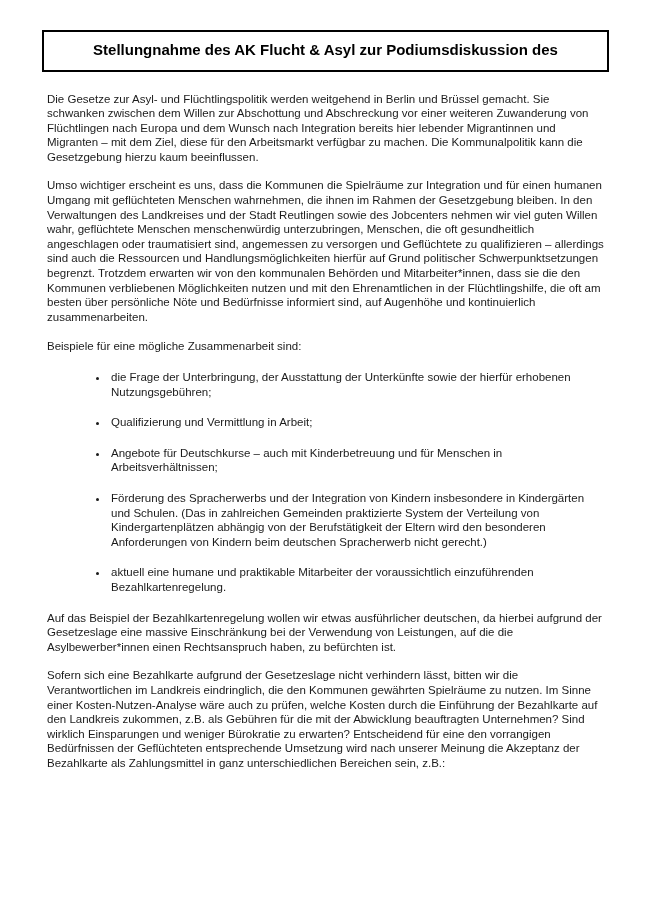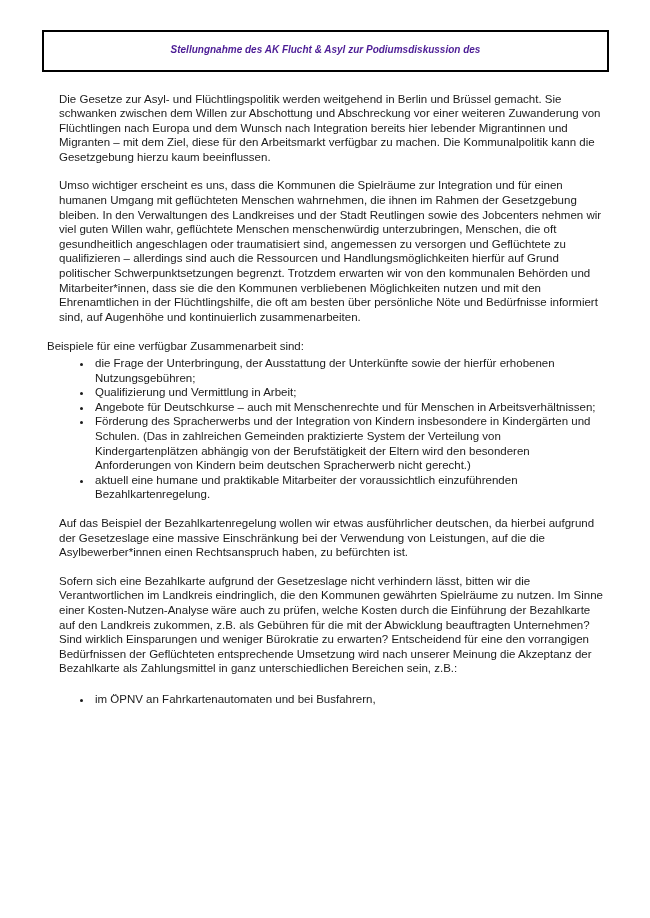--- a/index.html
+++ b/index.html
@@ -18,63 +18,59 @@
     }
     .title-box {
       border: 2px solid #000000;
       margin: 0 -5px 20px -5px;
       padding: 8px 12px 9px 12px;
       text-align: center;
     }
     .title-line {
       display: block;
       font-weight: bold;
-      font-size: 10px;
+      font-size: 15px;
       line-height: 20.5px;
-      color: #4c1d95;
-      font-style: italic;
+      color: #000000;
     }
-    .para { margin: 0 0 14px 12px; }
+    .para { margin: 0 0 14px 0; }
     .para.gap-top { margin-top: 15px; }
     .list-intro { margin: 0 0 2px 0; }
     ul.bullets {
       margin: 0 0 14px 0;
       padding: 0 0 0 46px;
       list-style-type: disc;
     }
     ul.bullets li {
-      margin: 0;
+      margin: 16px;
       padding-left: 2px;
     }
     ul.bullets.final { margin-top: 16px; }
   </style>
 </head>
 <body>
 
 <div class="page">
 
   <div class="title-box">
     <span class="title-line">Stellungnahme des AK Flucht &amp; Asyl zur Podiumsdiskussion des</span>
   </div>
 
   <p class="para">Die Gesetze zur Asyl- und Flüchtlingspolitik werden weitgehend in Berlin und Brüssel gemacht. Sie schwanken zwischen dem Willen zur Abschottung und Abschreckung vor einer weiteren Zuwanderung von Flüchtlingen nach Europa und dem Wunsch nach Integration bereits hier lebender Migrantinnen und Migranten – mit dem Ziel, diese für den Arbeitsmarkt verfügbar zu machen. Die Kommunalpolitik kann die Gesetzgebung hierzu kaum beeinflussen.</p>
 
   <p class="para">Umso wichtiger erscheint es uns, dass die Kommunen die Spielräume zur Integration und für einen humanen Umgang mit geflüchteten Menschen wahrnehmen, die ihnen im Rahmen der Gesetzgebung bleiben. In den Verwaltungen des Landkreises und der Stadt Reutlingen sowie des Jobcenters nehmen wir viel guten Willen wahr, geflüchtete Menschen menschenwürdig unterzubringen, Menschen, die oft gesundheitlich angeschlagen oder traumatisiert sind, angemessen zu versorgen und Geflüchtete zu qualifizieren – allerdings sind auch die Ressourcen und Handlungsmöglichkeiten hierfür auf Grund politischer Schwerpunktsetzungen begrenzt. Trotzdem erwarten wir von den kommunalen Behörden und Mitarbeiter*innen, dass sie die den Kommunen verbliebenen Möglichkeiten nutzen und mit den Ehrenamtlichen in der Flüchtlingshilfe, die oft am besten über persönliche Nöte und Bedürfnisse informiert sind, auf Augenhöhe und kontinuierlich zusammenarbeiten.</p>
 
-  <p class="para list-intro gap-top">Beispiele für eine verfügbar Zusammenarbeit sind:</p>
+  <p class="para list-intro gap-top">Beispiele für eine mögliche Zusammenarbeit sind:</p>
 
   <ul class="bullets">
     <li>die Frage der Unterbringung, der Ausstattung der Unterkünfte sowie der hierfür erhobenen Nutzungsgebühren;</li>
     <li>Qualifizierung und Vermittlung in Arbeit;</li>
-    <li>Angebote für Deutschkurse – auch mit Menschenrechte und für Menschen in Arbeitsverhältnissen;</li>
+    <li>Angebote für Deutschkurse – auch mit Kinderbetreuung und für Menschen in Arbeitsverhältnissen;</li>
     <li>Förderung des Spracherwerbs und der Integration von Kindern insbesondere in Kindergärten und Schulen. (Das in zahlreichen Gemeinden praktizierte System der Verteilung von Kindergartenplätzen abhängig von der Berufstätigkeit der Eltern wird den besonderen Anforderungen von Kindern beim deutschen Spracherwerb nicht gerecht.)</li>
     <li>aktuell eine humane und praktikable Mitarbeiter der voraussichtlich einzuführenden Bezahlkartenregelung.</li>
   </ul>
 
   <p class="para">Auf das Beispiel der Bezahlkartenregelung wollen wir etwas ausführlicher deutschen, da hierbei aufgrund der Gesetzeslage eine massive Einschränkung bei der Verwendung von Leistungen, auf die die Asylbewerber*innen einen Rechtsanspruch haben, zu befürchten ist.</p>
 
   <p class="para">Sofern sich eine Bezahlkarte aufgrund der Gesetzeslage nicht verhindern lässt, bitten wir die Verantwortlichen im Landkreis eindringlich, die den Kommunen gewährten Spielräume zu nutzen. Im Sinne einer Kosten-Nutzen-Analyse wäre auch zu prüfen, welche Kosten durch die Einführung der Bezahlkarte auf den Landkreis zukommen, z.B. als Gebühren für die mit der Abwicklung beauftragten Unternehmen? Sind wirklich Einsparungen und weniger Bürokratie zu erwarten? Entscheidend für eine den vorrangigen Bedürfnissen der Geflüchteten entsprechende Umsetzung wird nach unserer Meinung die Akzeptanz der Bezahlkarte als Zahlungsmittel in ganz unterschiedlichen Bereichen sein, z.B.:</p>
 
-  <ul class="bullets final">
-    <li>im ÖPNV an Fahrkartenautomaten und bei Busfahrern,</li>
-  </ul>
 
 </div>
 
 </body></html>

